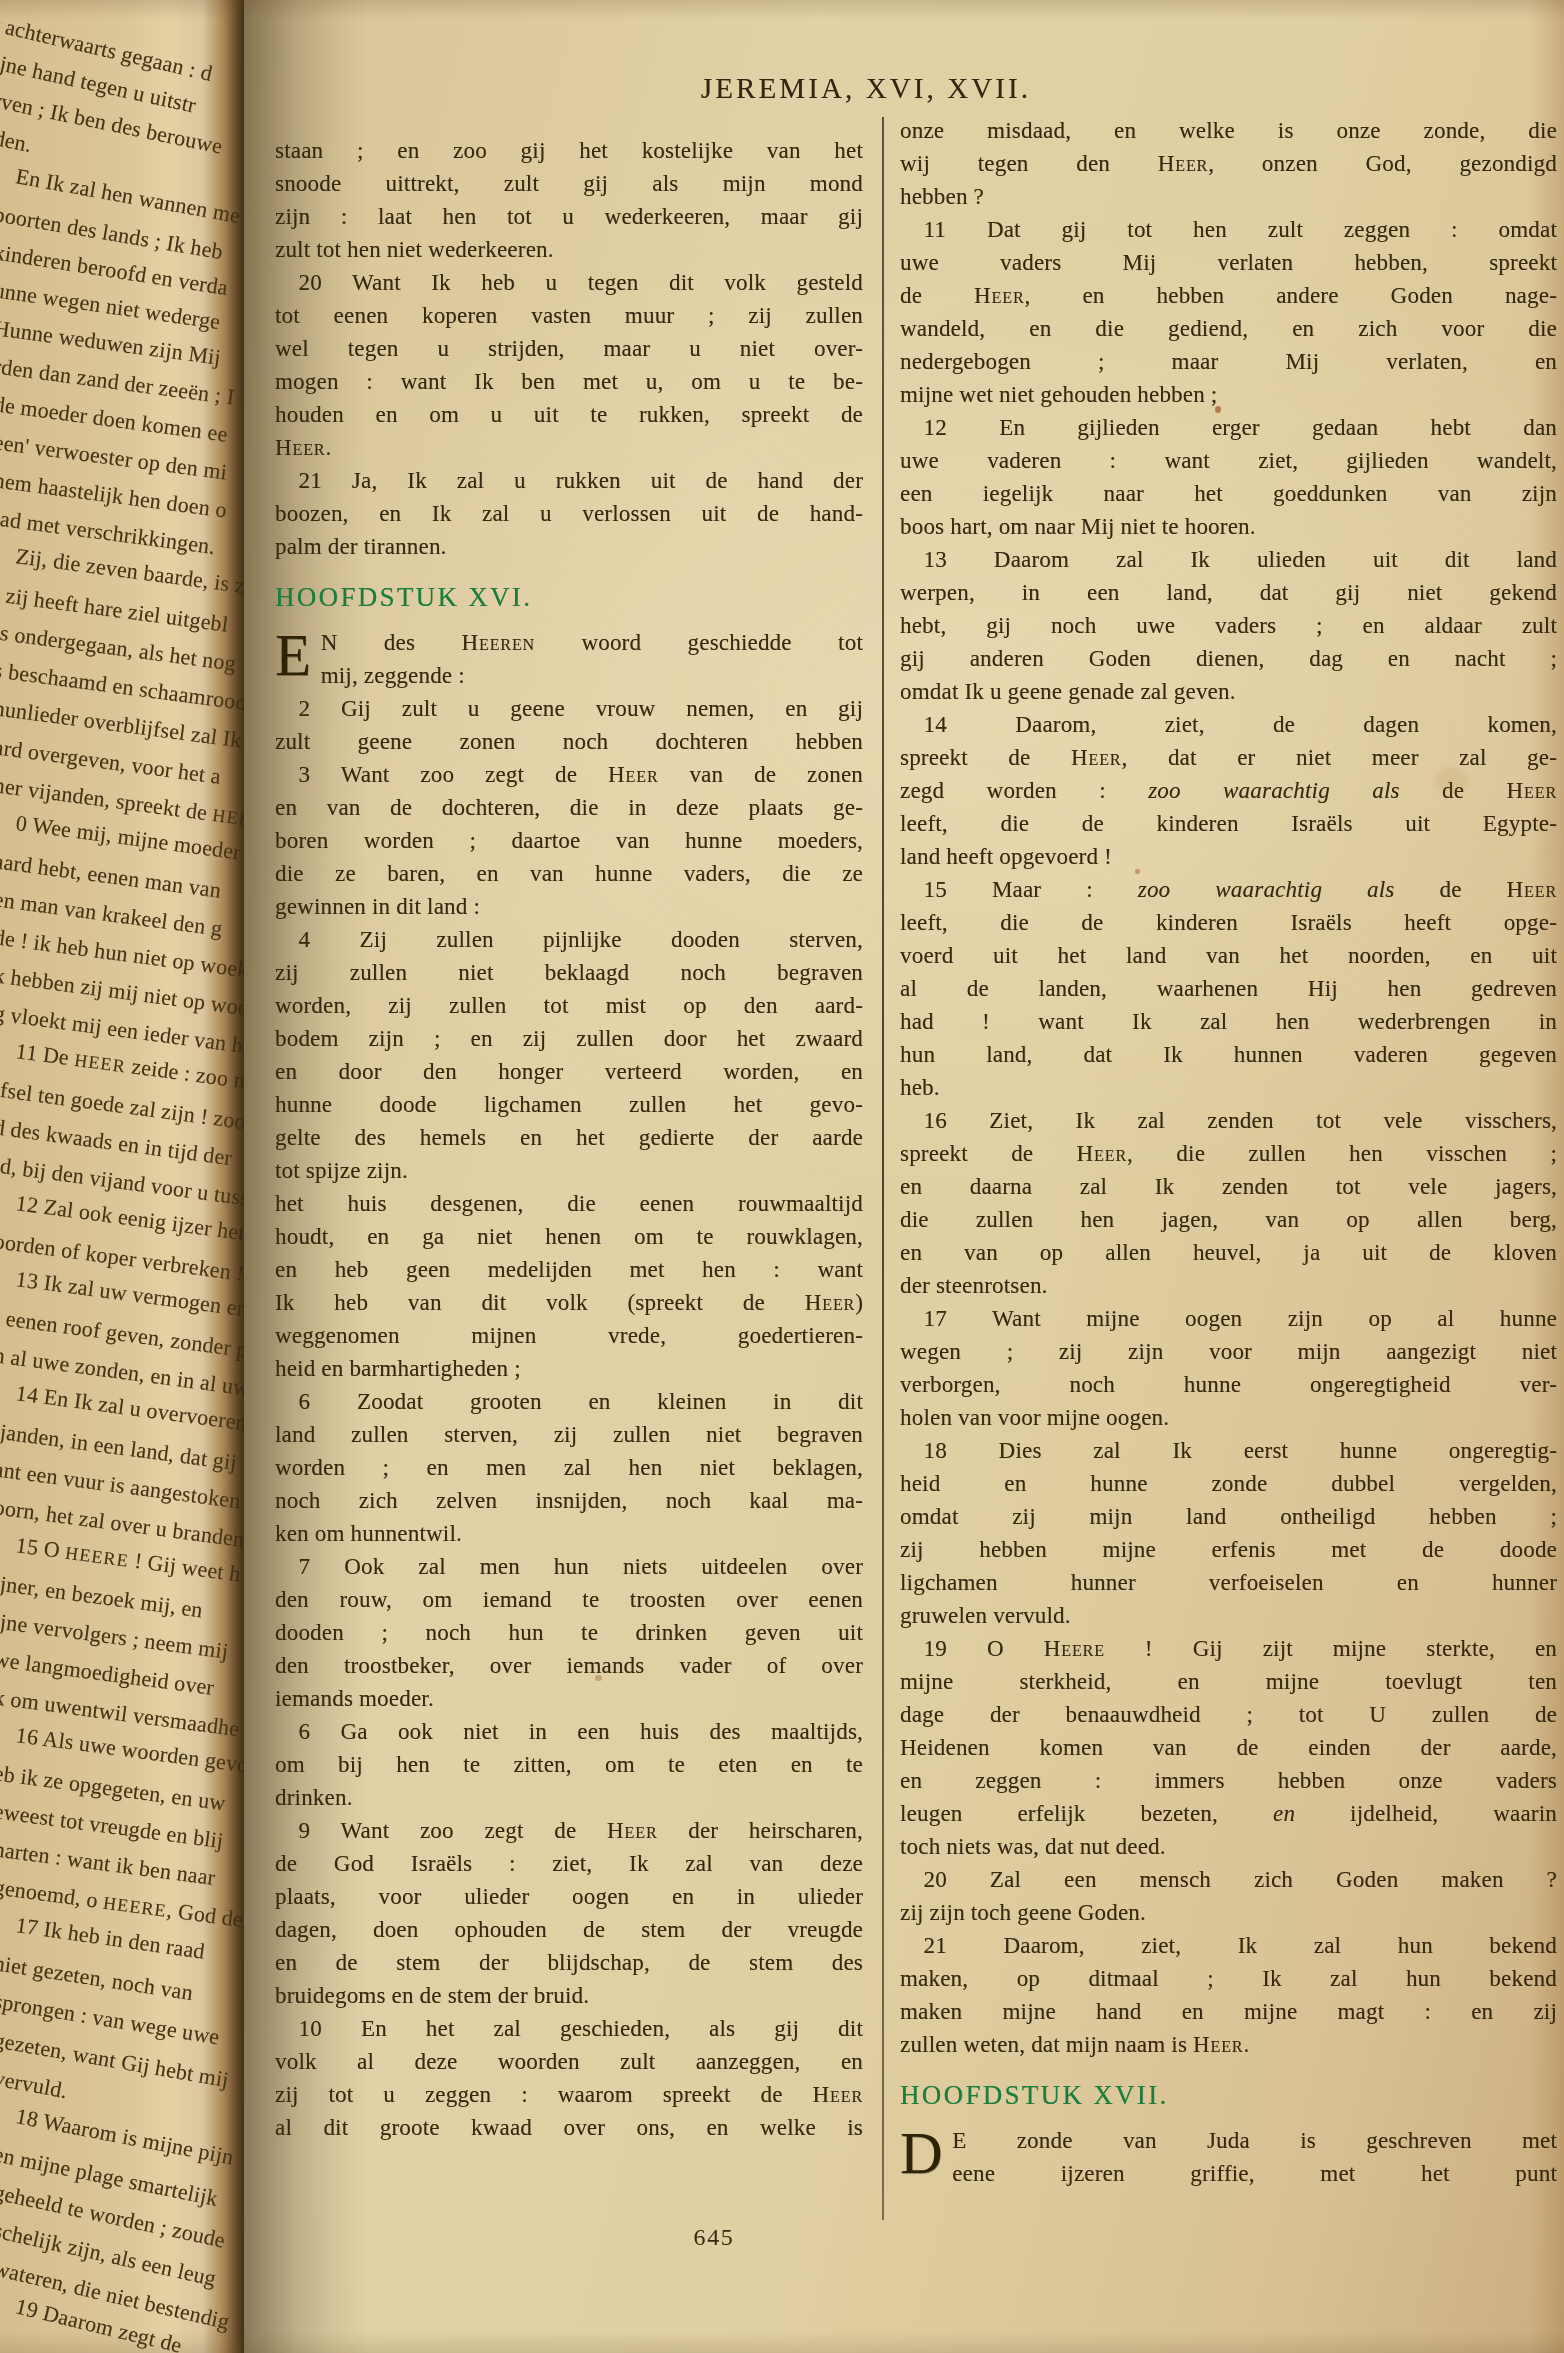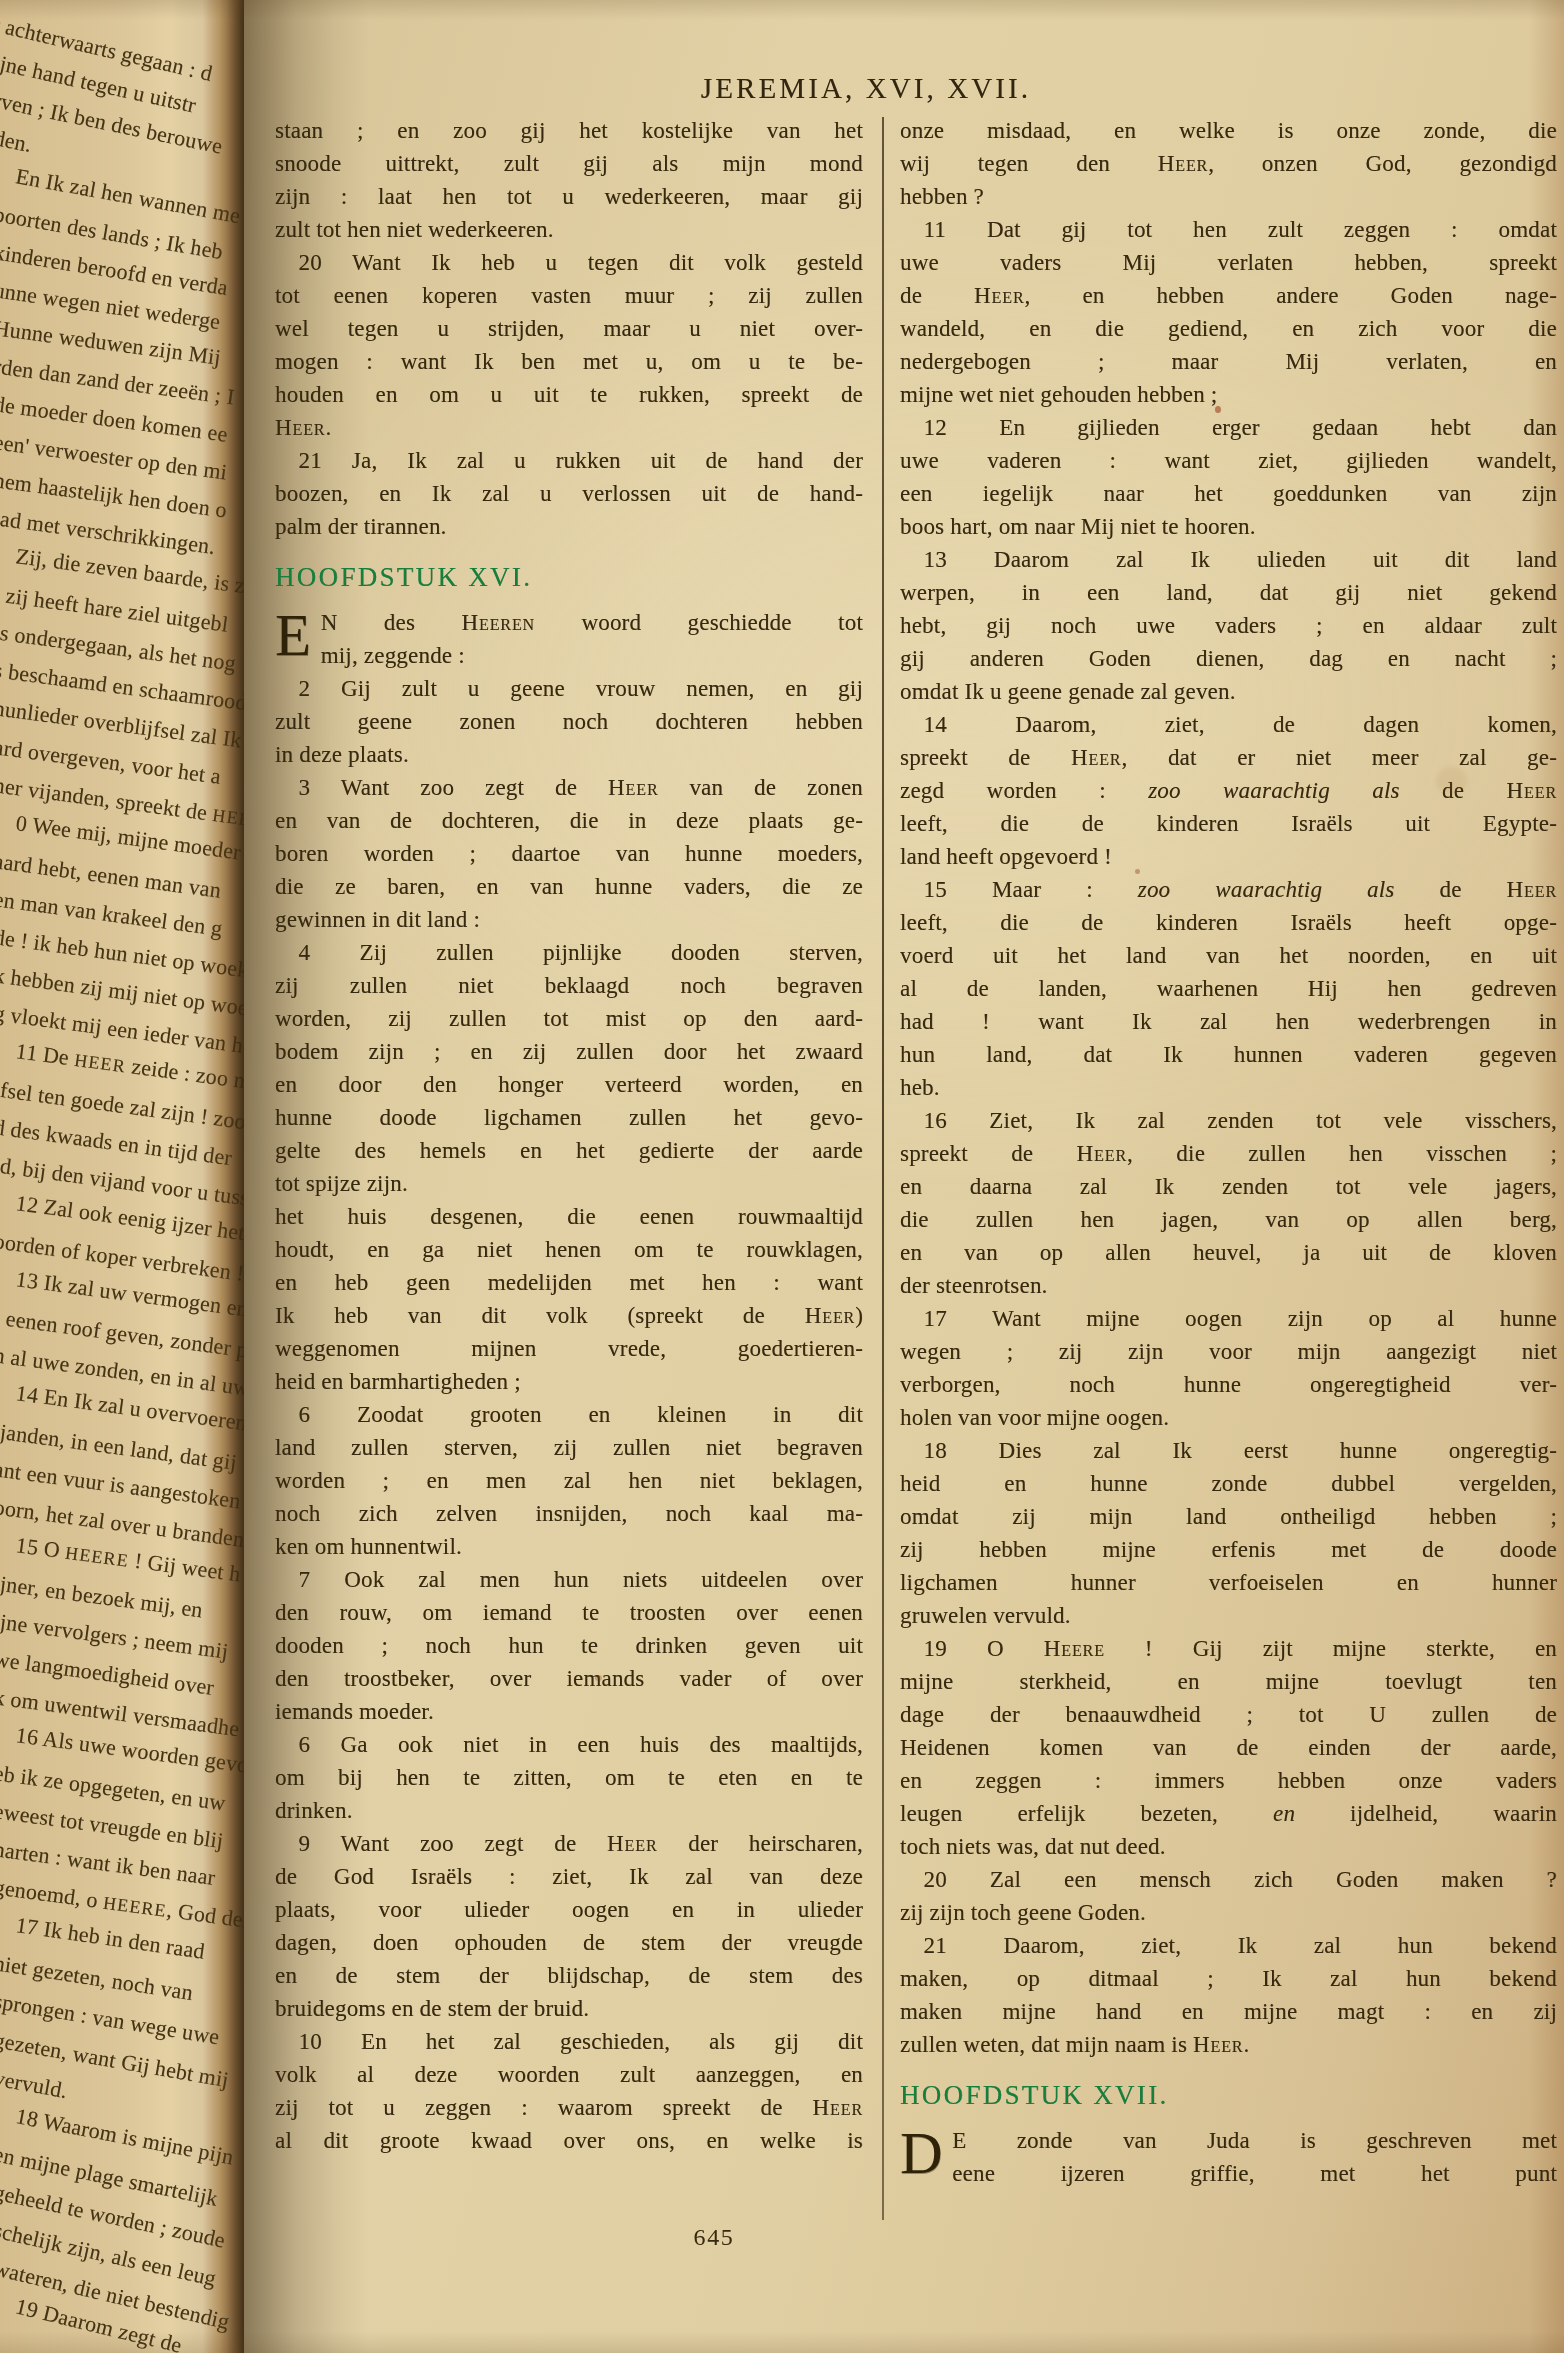--- a/index.html
+++ b/index.html
@@ -53,21 +53,21 @@
   .col-divider{
     position:absolute;left:882px;top:117px;width:1.6px;height:2103px;
     background:linear-gradient(180deg, rgba(56,42,20,0.75), rgba(56,42,20,0.85) 50%, rgba(56,42,20,0.6));
   }
   .col{
     position:absolute;top:114px;
     font-size:23px;line-height:33px;
     color:#37290f;text-shadow:0.3px 0.3px 0.4px rgba(55,41,15,0.38);
     letter-spacing:0.2px;
   }
-  #left-col{left:275px;width:588px;}
+  #left-col{left:275px;width:588px;margin-top:20px;}
   #right-col{left:900px;width:657px;}
   .line{text-align:justify;text-align-last:justify;height:33px;overflow:visible;}
   .line.end{text-align-last:left;}
   .line.indent{text-indent:23.5px;}
   .sc{font-variant:small-caps;letter-spacing:0.9px;}
   .it{font-style:italic;}
   .chapter-heading{
     font-size:27px;letter-spacing:2.3px;
     margin:19px 0 12.5px 0;line-height:31px;color:#15803d;
   }
@@ -175,21 +175,20 @@
     <div class="line">boozen, en Ik zal u verlossen uit de hand-</div>
     <div class="line end">palm der tirannen.</div>
     <div class="chapter-heading">HOOFDSTUK XVI.</div>
     <div class="dc-para">
       <span class="dropcap">E</span>
       <div class="line">N des <span class="sc">Heeren</span> woord geschiedde tot</div>
       <div class="line end">mij, zeggende :</div>
     </div>
     <div class="line indent">2 Gij zult u geene vrouw nemen, en gij</div>
     <div class="line">zult geene zonen noch dochteren hebben</div>
-    <div class="line end">in deze plaats.</div>
     <div class="line indent">3 Want zoo zegt de <span class="sc">Heer</span> van de zonen</div>
     <div class="line">en van de dochteren, die in deze plaats ge-</div>
     <div class="line">boren worden ; daartoe van hunne moeders,</div>
     <div class="line">die ze baren, en van hunne vaders, die ze</div>
     <div class="line end">gewinnen in dit land :</div>
     <div class="line indent">4 Zij zullen pijnlijke dooden sterven,</div>
     <div class="line">zij zullen niet beklaagd noch begraven</div>
     <div class="line">worden, zij zullen tot mist op den aard-</div>
     <div class="line">bodem zijn ; en zij zullen door het zwaard</div>
     <div class="line">en door den honger verteerd worden, en</div>

